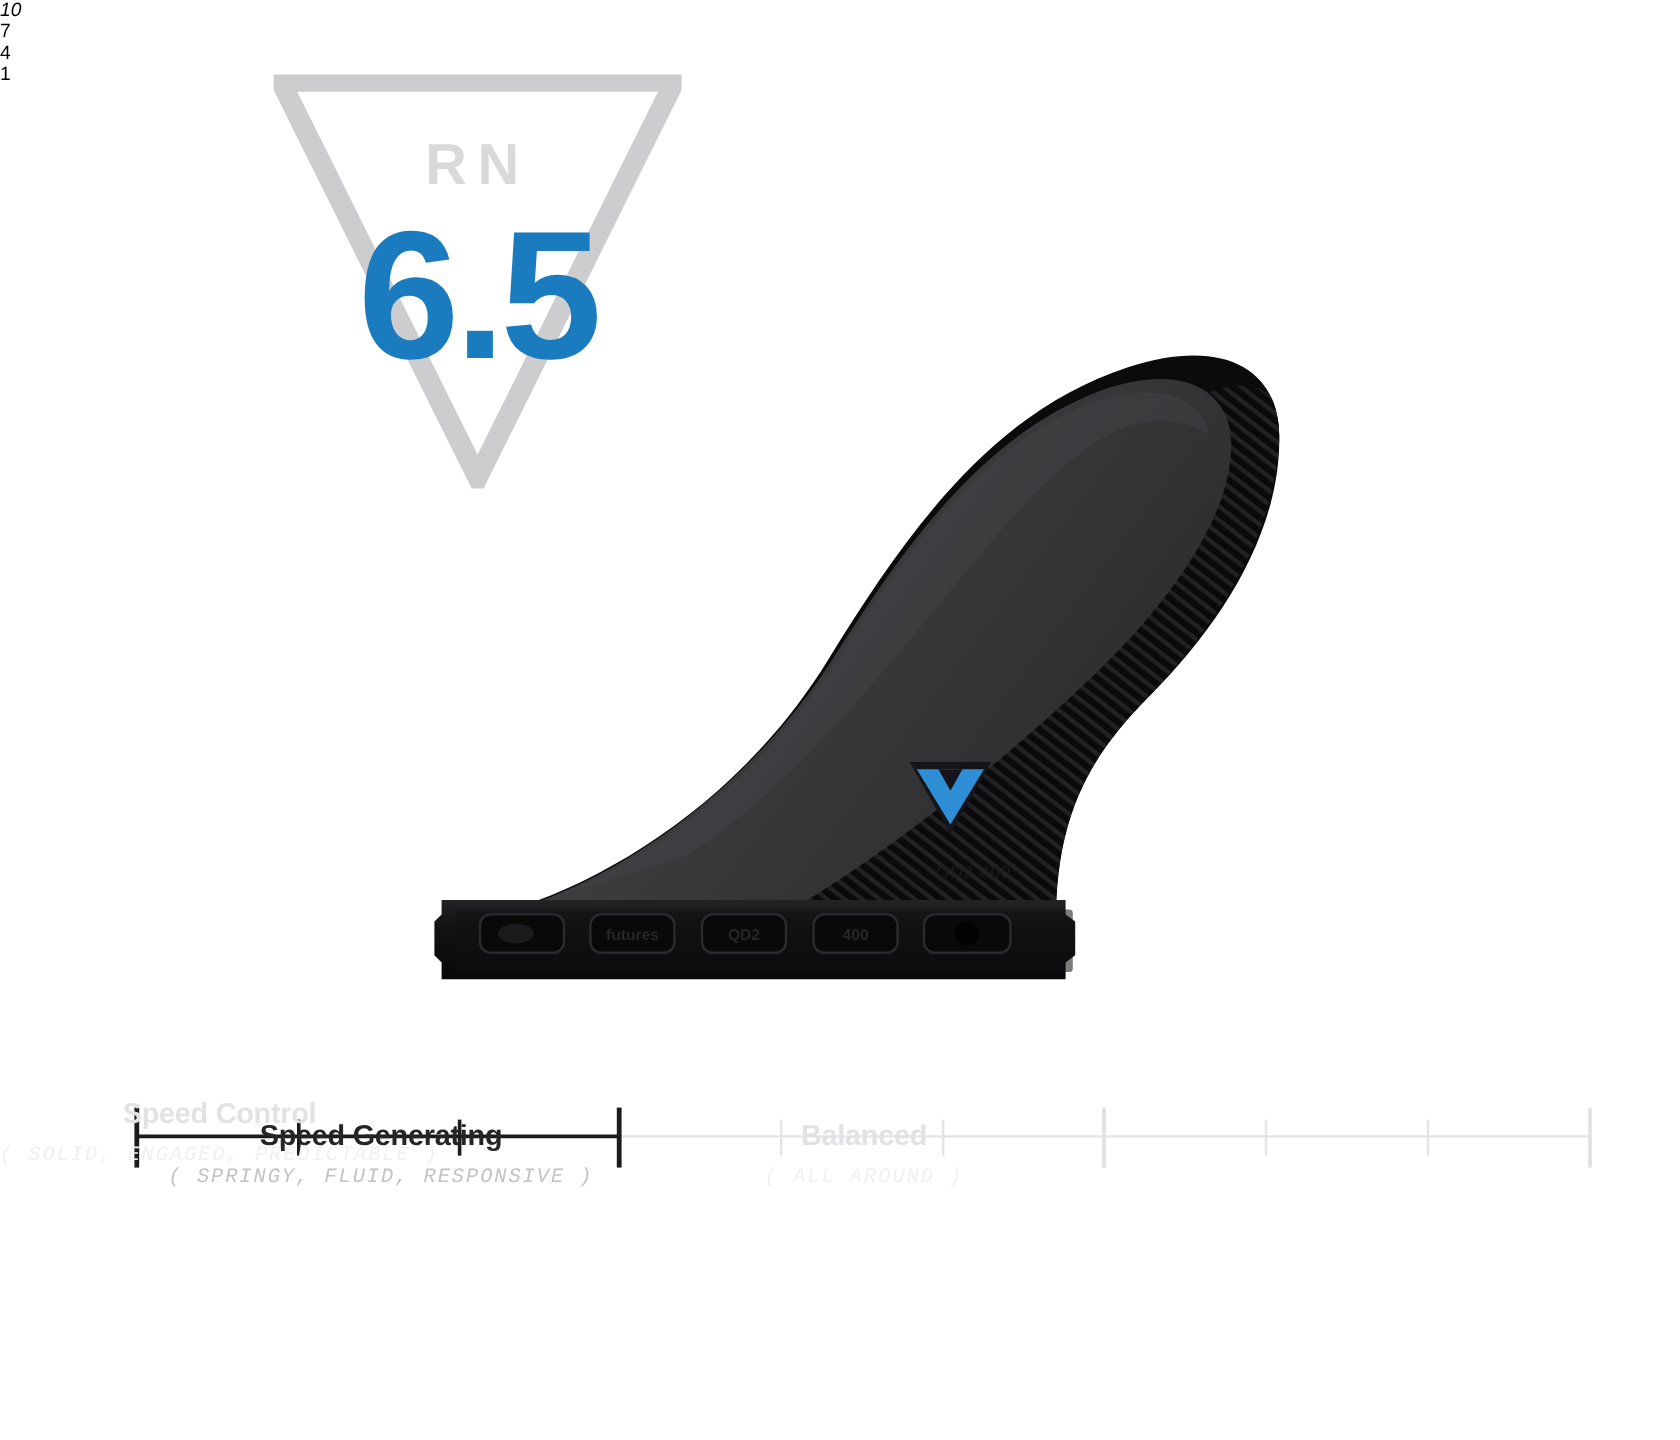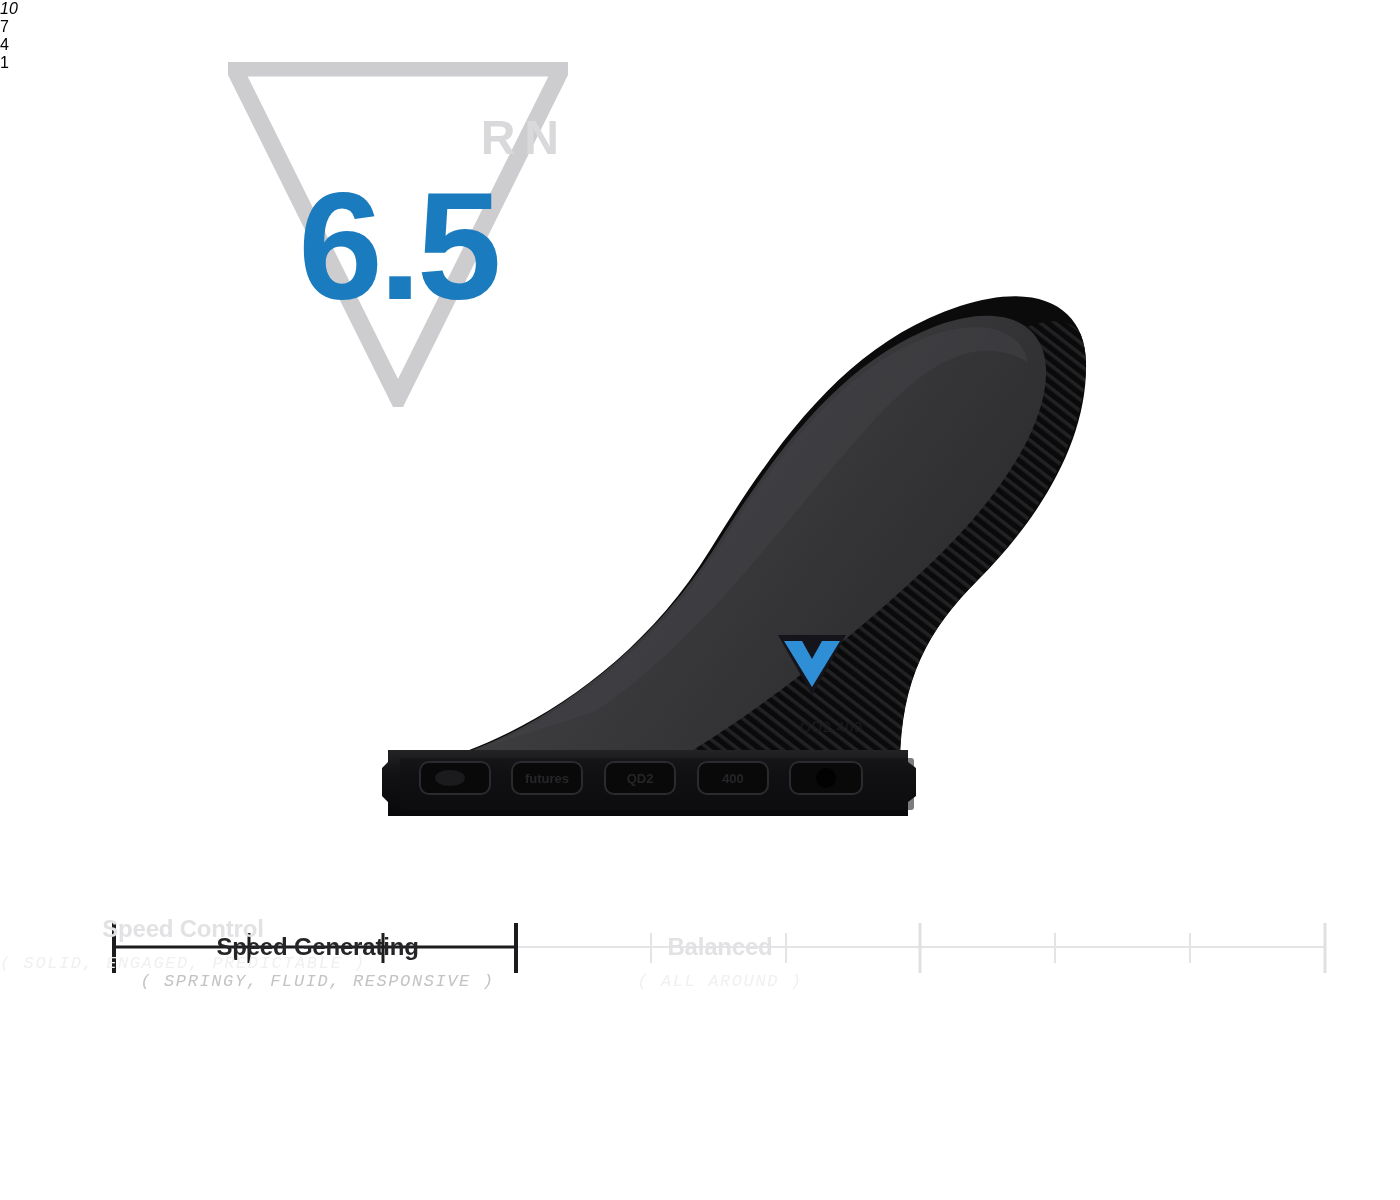--- a/index.html
+++ b/index.html
@@ -29,21 +29,21 @@
     font-size: 152px;
     font-weight: 700;
     letter-spacing: -4px;
     line-height: 1;
     color: #1a7cbe;
   }
 
   
   #fin-figure {
     position: absolute;
-    left: 380px; top: 250px;
+    left: 360px; top: 250px;
     width: 740px; height: 580px;
   }
   #fin-figure svg { display: block; }
 
   
   #scale-section {
     position: absolute;
     left: 0; top: 915px;
     width: 1400px; height: 230px;
   }
@@ -90,21 +90,21 @@
   .tick-num.on  { color: #1c1c1f; }
   .tick-num.off { color: #d6d6d8; }
 </style>
 </head>
 <body>
 
 <div id="rating-badge">
   <svg width="340" height="345" viewBox="0 0 340 345">
     <path d="M6 6 L334 6 L170 336 Z" fill="none" stroke="#cdcdcf" stroke-width="17" stroke-linejoin="miter"></path>
   </svg>
-  <div style="position:absolute;left:0;top:48px;width:340px;text-align:right;
+  <div style="position:absolute;left:0;top:48px;width:340px;text-align:center;
               font-size:48px;font-weight:700;letter-spacing:9px;color:#d9d9db;">RN</div>
   <div id="rating-value">6.5</div>
 </div>
 
 <div id="fin-figure">
   <svg width="740" height="580" viewBox="0 0 740 580">
     <defs>
 
       <pattern id="hatch" width="9" height="9" patternUnits="userSpaceOnUse" patternTransform="rotate(38)">
         <rect width="9" height="9" fill="#0a0a0b"></rect>

